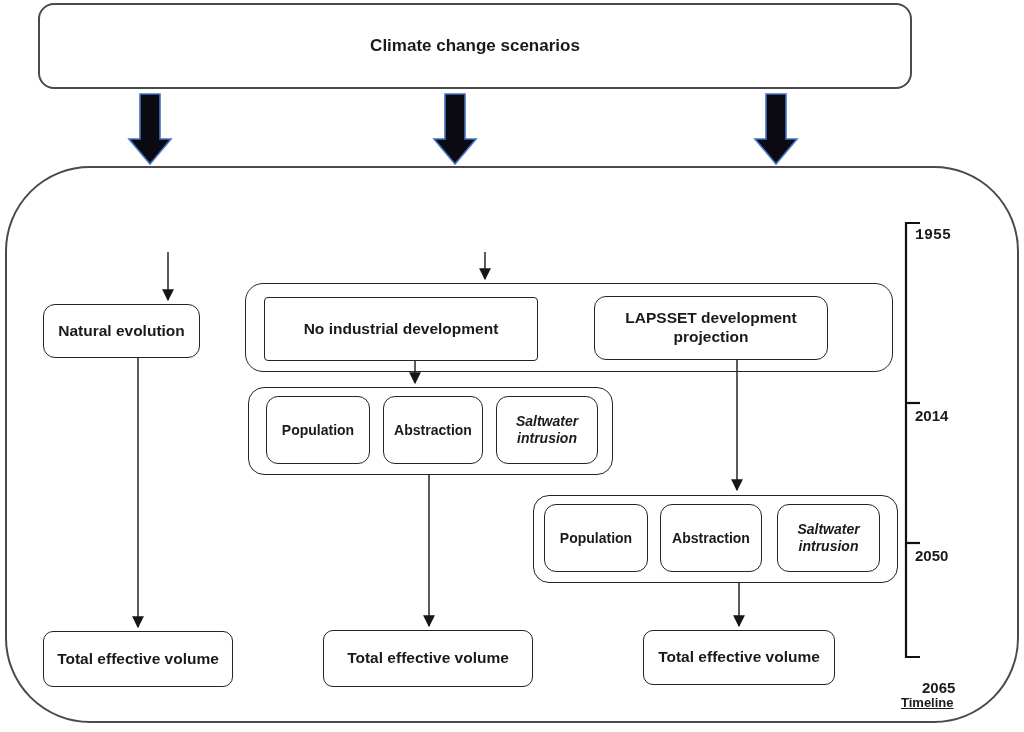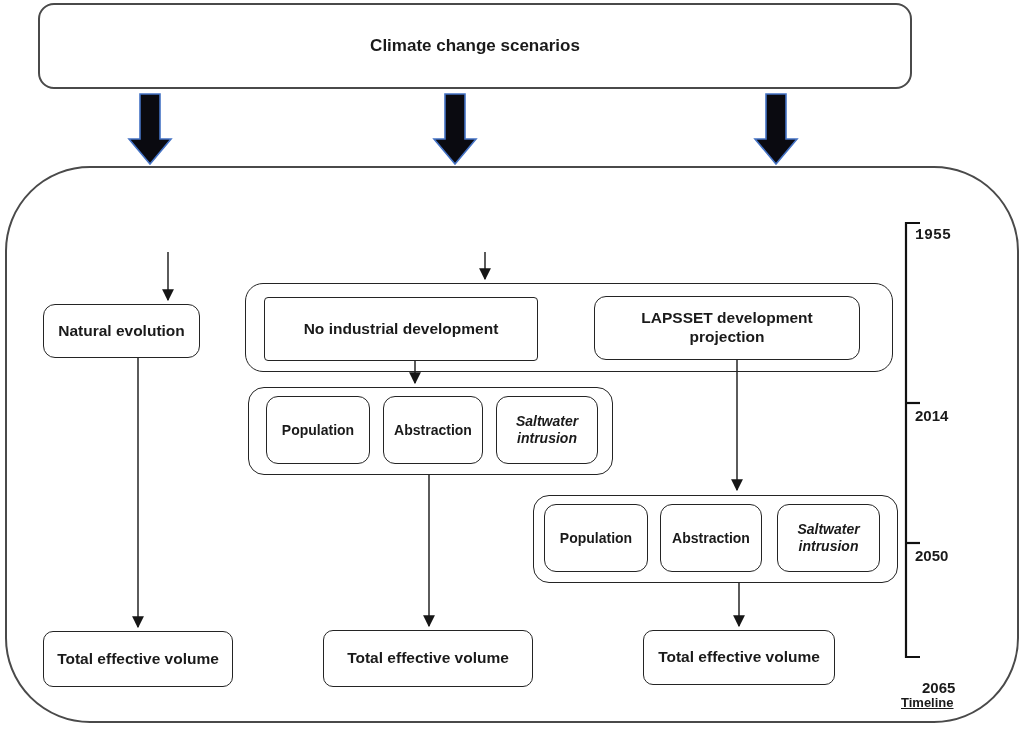--- a/index.html
+++ b/index.html
@@ -66,21 +66,21 @@
   <div class="rbox b-med fs-med" style="left:43px;top:304px;width:157px;height:54px;border-radius:12px;">
     <span>Natural evolution</span>
   </div>
 
   <div class="rbox b-group" style="left:245px;top:283px;width:648px;height:89px;border-radius:18px;"></div>
 
   <div class="rbox b-med fs-med" style="left:264px;top:297px;width:274px;height:64px;border-radius:4px;">
     <span>No industrial development</span>
   </div>
 
-  <div class="rbox b-med fs-med" style="left:594px;top:296px;width:266px;height:64px;border-radius:12px;">
+  <div class="rbox b-med fs-med" style="left:594px;top:296px;width:234px;height:64px;border-radius:12px;">
     <span class="wrap-narrow">LAPSSET development projection</span>
   </div>
 
   <div class="rbox b-group" style="left:248px;top:387px;width:365px;height:88px;border-radius:16px;"></div>
   <div class="rbox b-med fs-sml" style="left:266px;top:396px;width:104px;height:68px;border-radius:12px;">
     <span>Population</span>
   </div>
   <div class="rbox b-med fs-sml" style="left:383px;top:396px;width:100px;height:68px;border-radius:12px;">
     <span>Abstraction</span>
   </div>

